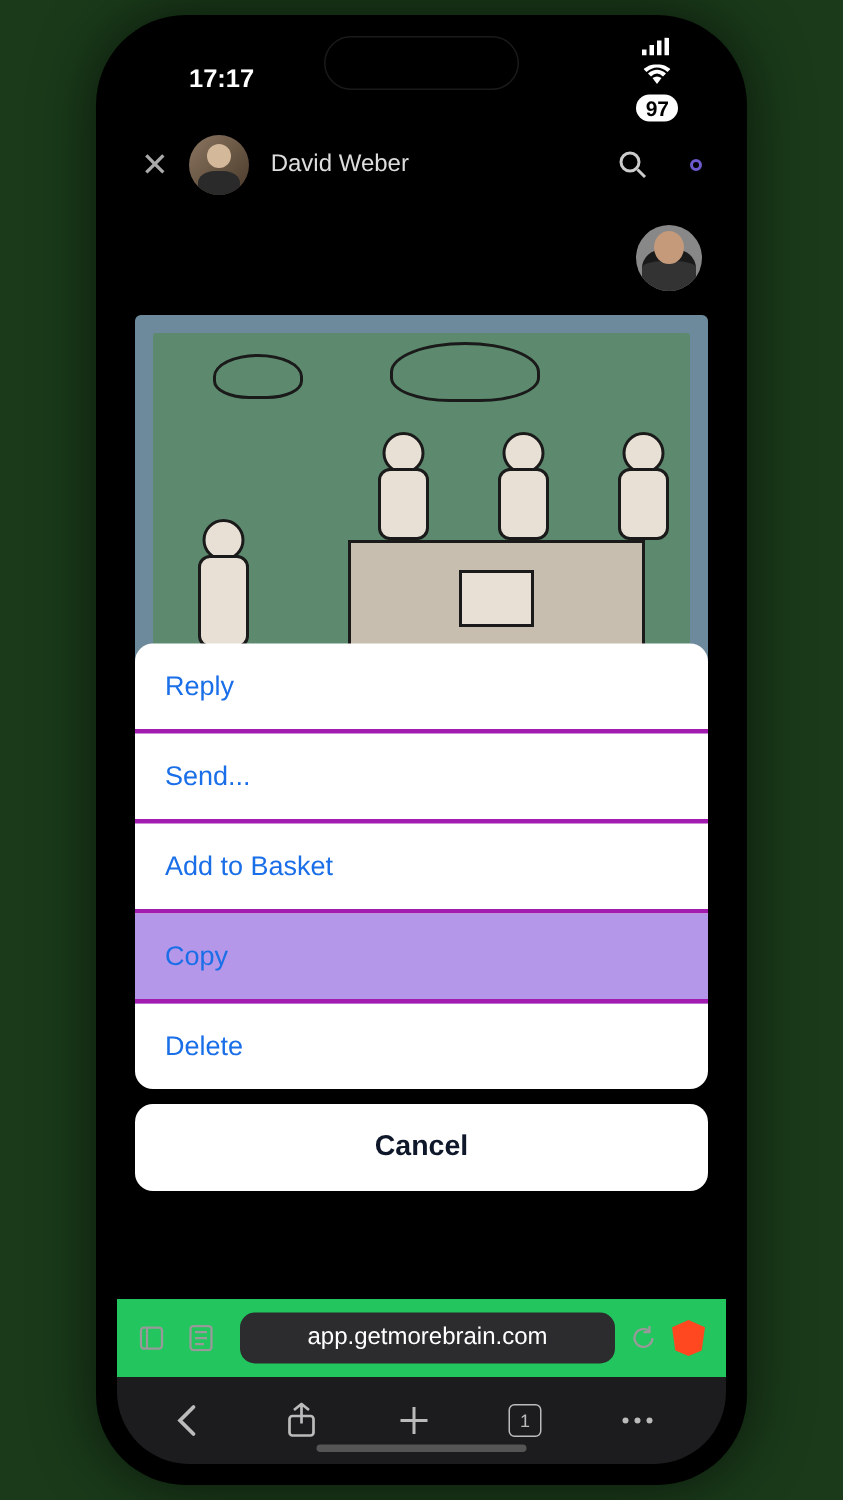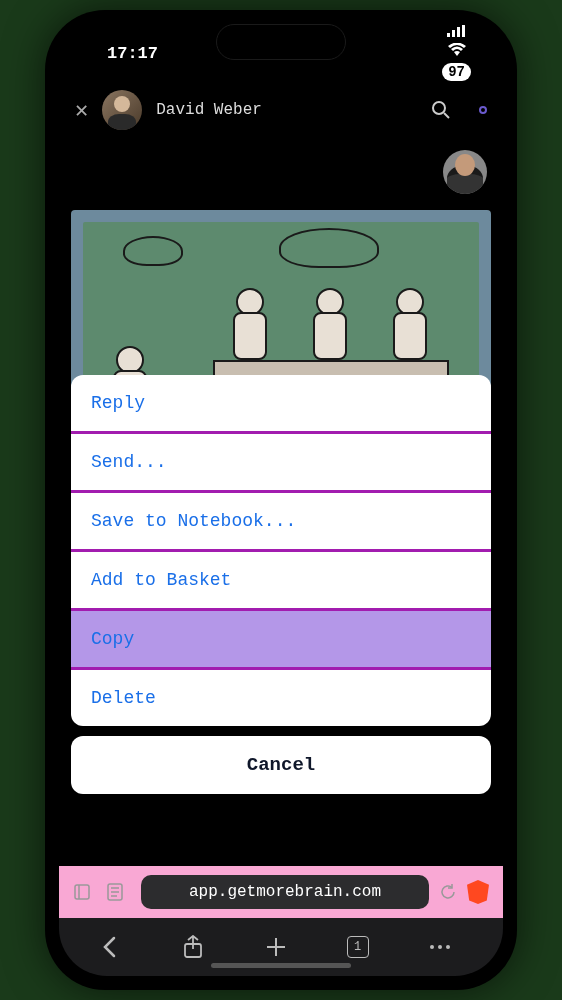--- a/index.html
+++ b/index.html
@@ -6,28 +6,27 @@
     body {
       width: 562px;
       height: 1000px;
       background: #1a3a1a;
       font-family: -apple-system, BlinkMacSystemFont, 'Segoe UI', sans-serif;
       display: flex;
       align-items: center;
       justify-content: center;
     }
     .phone-frame {
-      width: 472px;
+      width: 434px;
       height: 980px;
       background: #000;
       border-radius: 60px;
       padding: 14px;
       box-shadow: 0 0 40px rgba(0,0,0,0.6);
       position: relative;
-      font-family: Liberation Mono, monospace;
     }
     .screen {
       width: 100%;
       height: 100%;
       background: #000;
       border-radius: 48px;
       overflow: hidden;
       position: relative;
       display: flex;
       flex-direction: column;
@@ -257,21 +256,21 @@
       border-radius: 12px;
       padding: 18px 20px;
       text-align: center;
       color: #0f172a;
       font-size: 19px;
       font-weight: 700;
       cursor: pointer;
     }
     .browser-bar {
       height: 52px;
-      background: #f9a8d4;
+      background: #22c55e;
       display: flex;
       align-items: center;
       padding: 0 14px;
       gap: 10px;
     }
     .browser-icon {
       color: #999;
       font-size: 18px;
       width: 24px;
       text-align: center;
@@ -396,21 +395,20 @@
               <div class="person-head"></div>
               <div class="person-body"></div>
             </div>
         </div>
       </div>
 
       <div class="action-sheet">
         <div class="sheet-group">
           <div class="sheet-item">Reply</div>
           <div class="sheet-item">Send...</div>
-          <div class="sheet-item">Save to Notebook...</div>
           <div class="sheet-item">Add to Basket</div>
           <div class="sheet-item highlighted">Copy</div>
           <div class="sheet-item">Delete</div>
         </div>
         <div class="sheet-cancel">Cancel</div>
       </div>
     </div>
 
     <div class="browser-bar">
       <span class="browser-icon">

